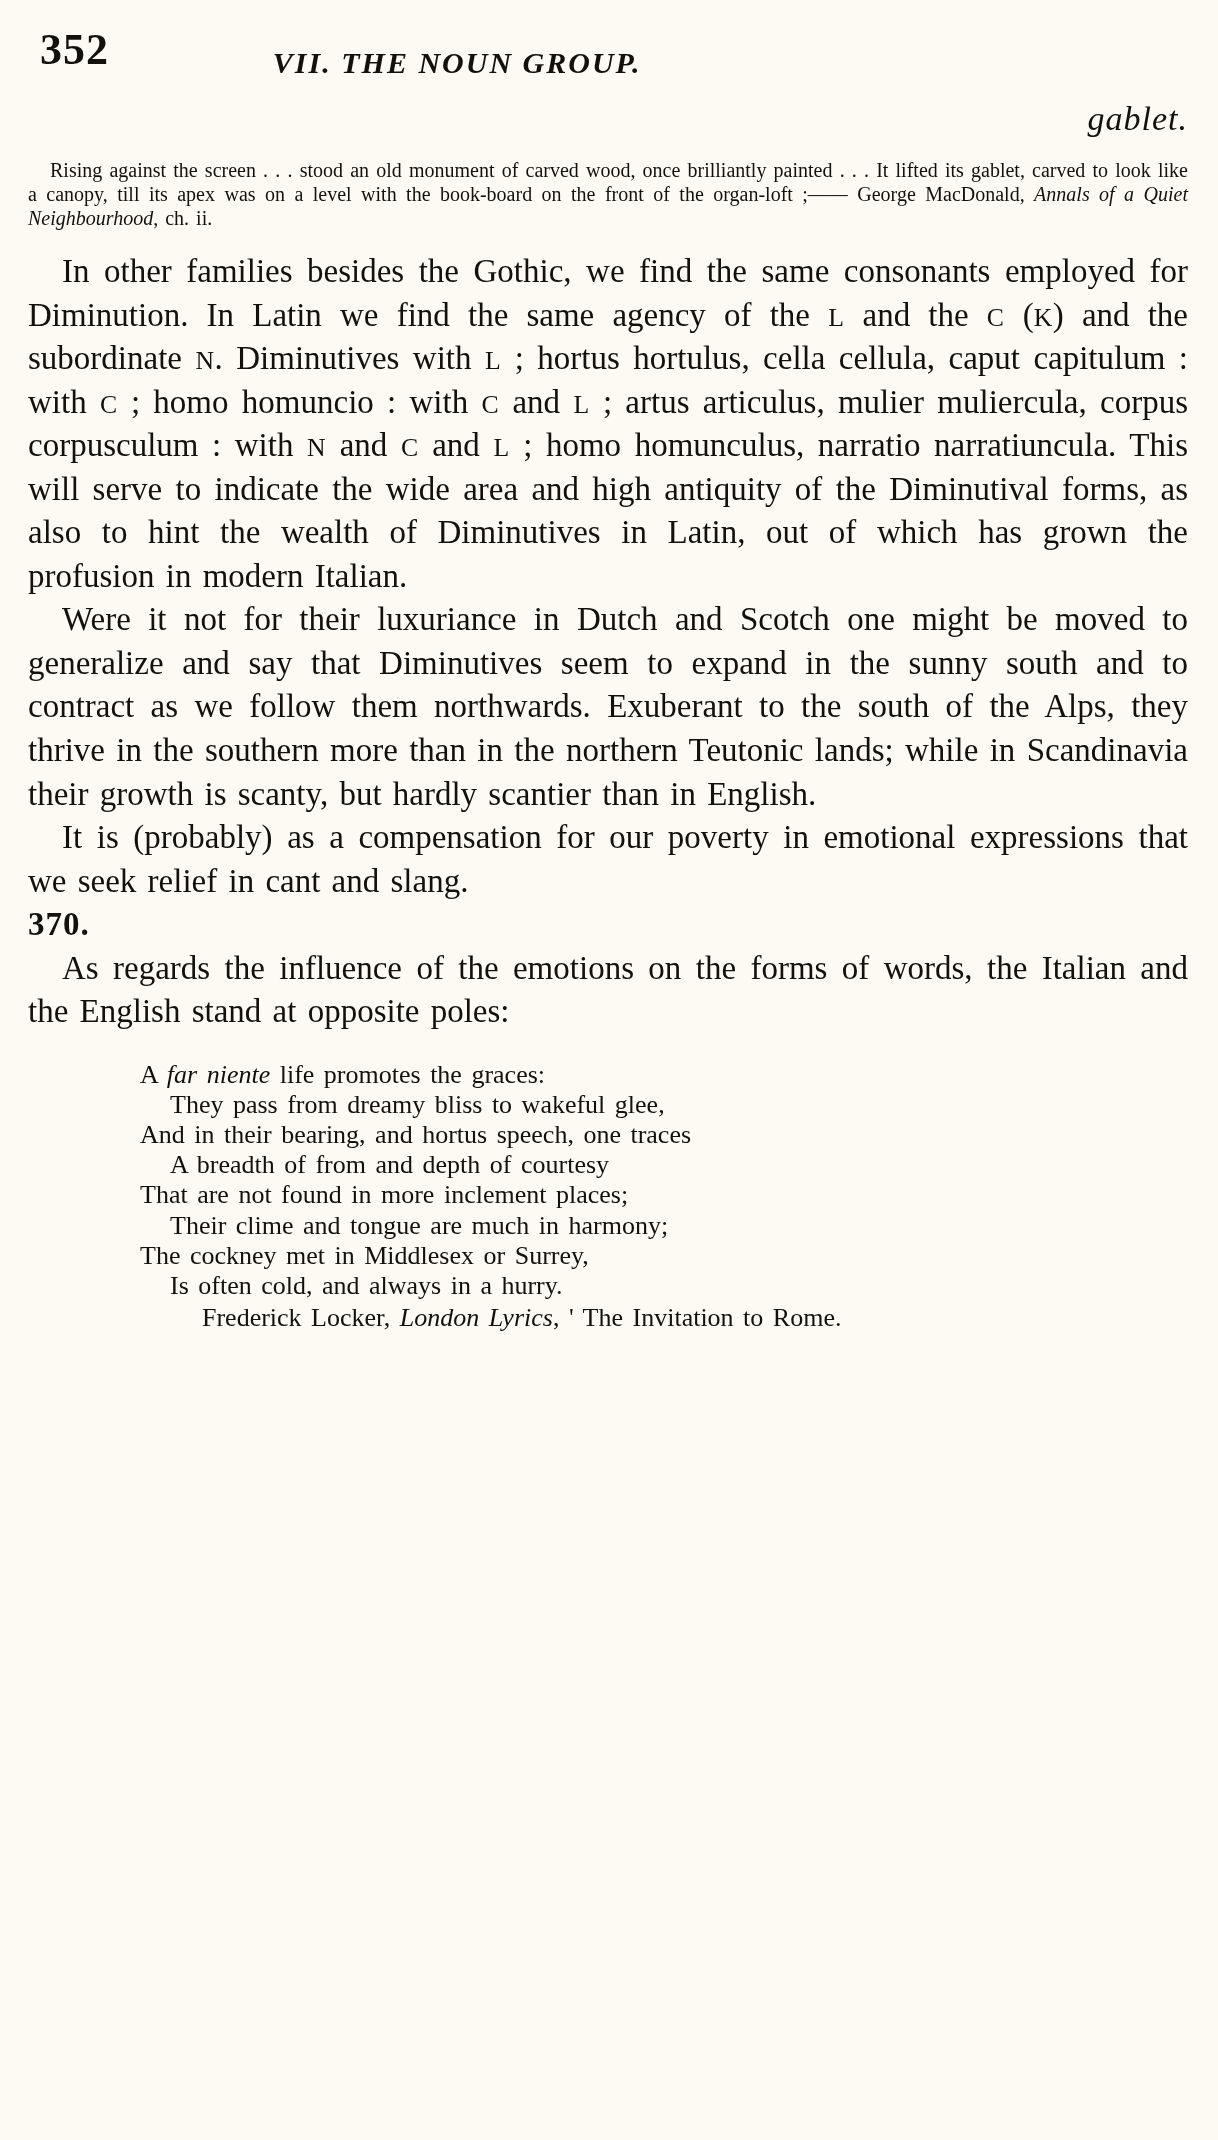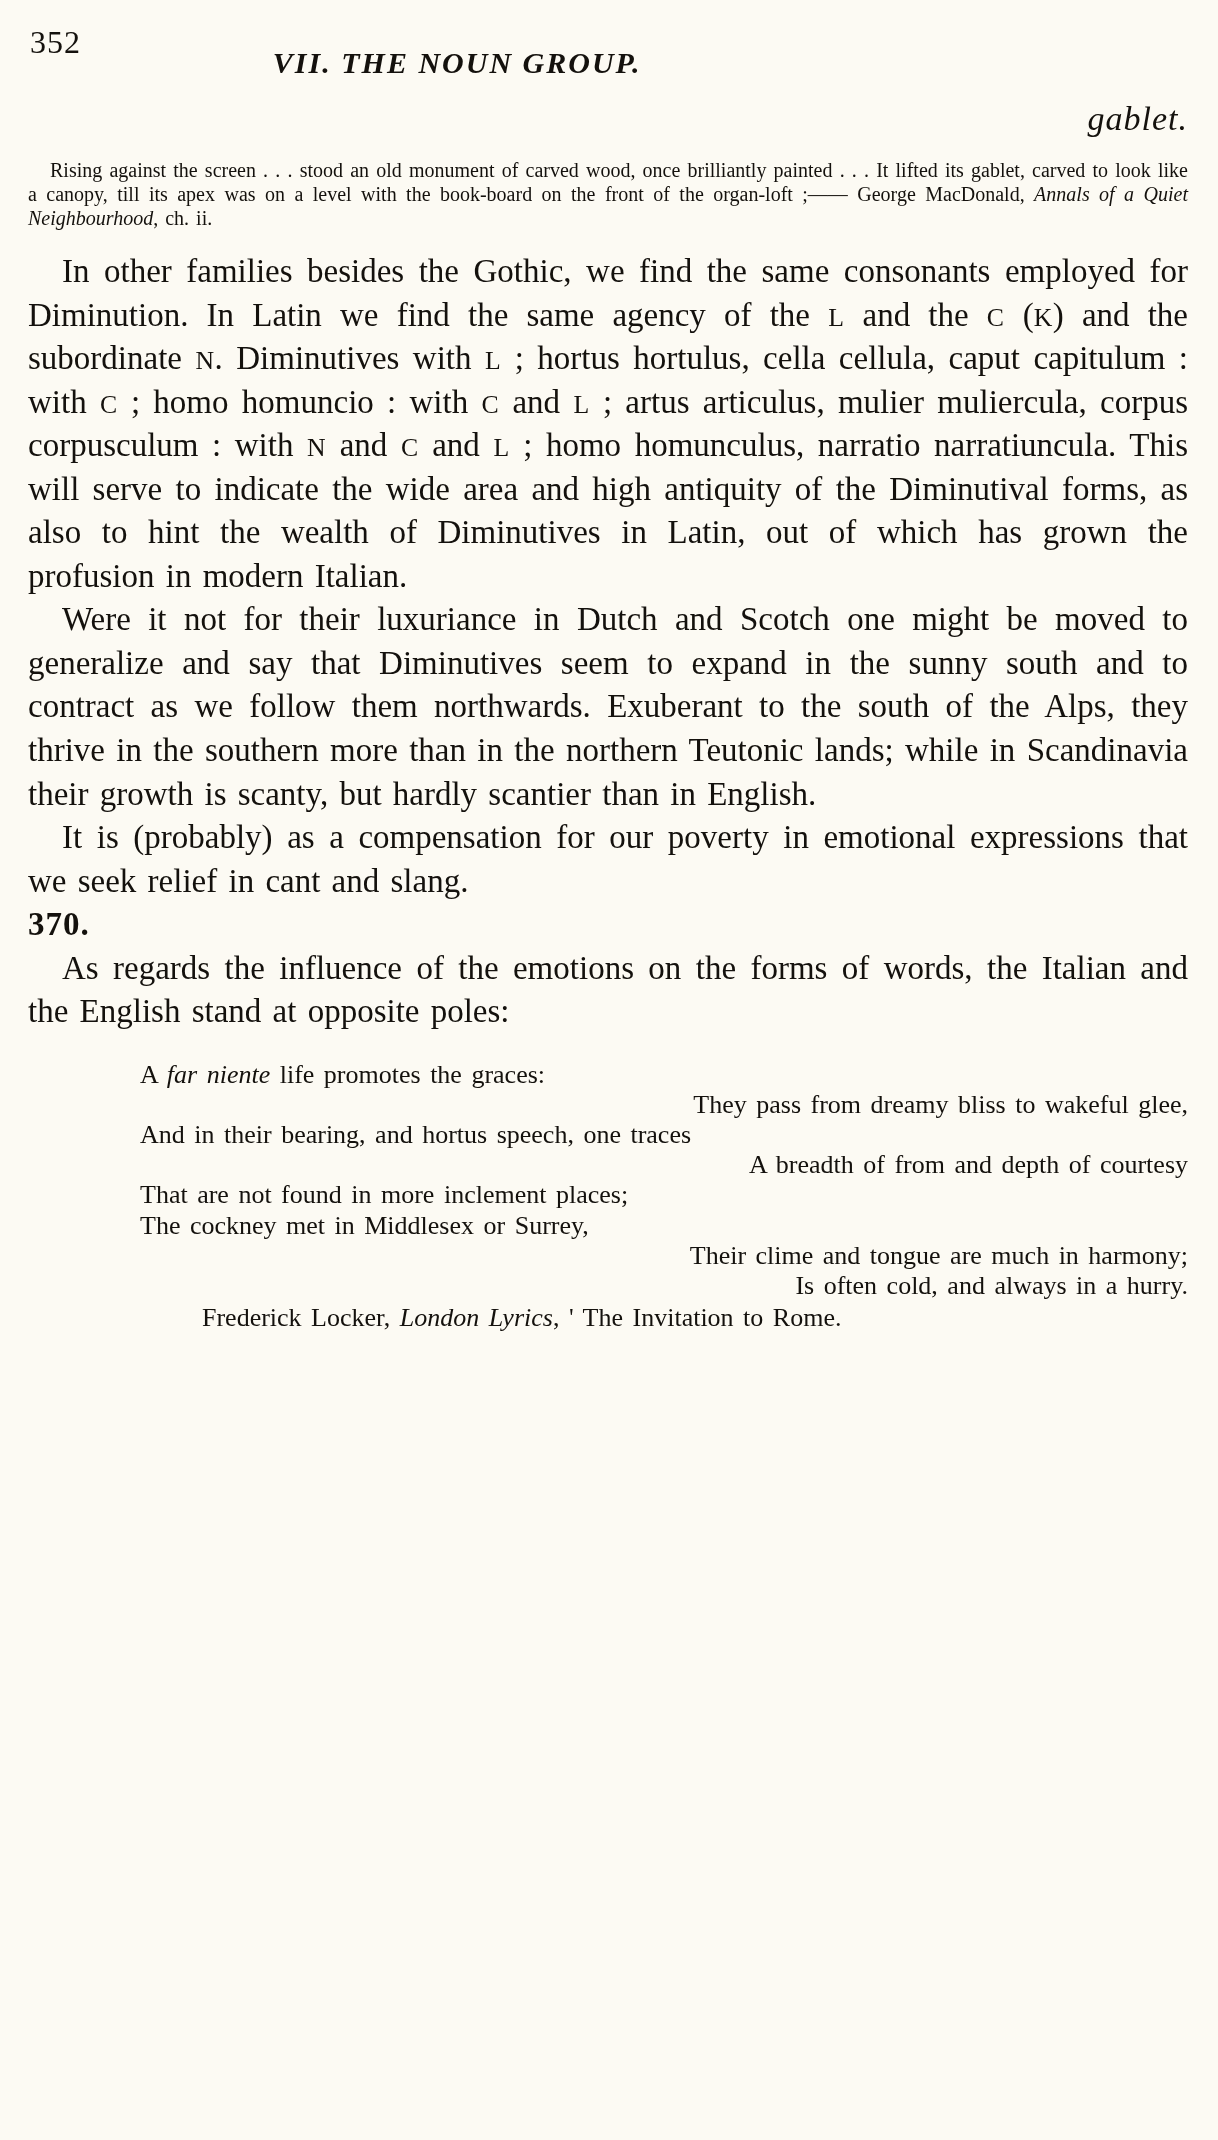--- a/index.html
+++ b/index.html
@@ -21,24 +21,25 @@
     padding: 24px 30px 0 28px;
     overflow: hidden;
   }
   .page-header {
     position: relative;
     height: 62px;
     margin-bottom: 14px;
   }
   .page-number {
     position: absolute;
-    left: 2px;
+    left: 12px;
     top: 0;
-    font-size: 32px;
+    font-size: 44px;
     letter-spacing: 1px;
+    font-weight: bold;
   }
   .running-title {
     position: absolute;
     left: 37%;
     top: 22px;
     transform: translateX(-50%);
     font-size: 30px;
     font-weight: bold;
     font-style: italic;
     letter-spacing: 2px;
@@ -83,21 +84,21 @@
     font-style: italic;
     text-align: right;
   }
   .poem {
     margin: 26px 0 0 112px;
     font-size: 26px;
     line-height: 1.16;
     word-spacing: 3px;
   }
   .poem-line { white-space: nowrap; }
-  .poem-line.ind { padding-left: 30px; text-align: right; }
+  .poem-line.ind { padding-left: 30px; }
   .poem-line.attribution { padding-left: 62px; margin-top: 2px; }
 </style>
 </head>
 <body>
 
 <div class="page">
 
   <div class="page-header">
     <span class="page-number">352</span>
     <span class="running-title">VII.  THE NOUN GROUP.</span>
@@ -116,19 +117,19 @@
   <p class="section-number">370.</p>
 
   <p class="body-para"><span>As regards the influence of the emotions on the forms of words, the Italian and the English stand at opposite poles:</span></p>
 
   <div class="poem">
     <div class="poem-line"><span>A </span><span class="italic">far niente</span><span> life promotes the graces:</span></div>
     <div class="poem-line ind"><span>They pass from dreamy bliss to wakeful glee,</span></div>
     <div class="poem-line"><span>And in their bearing, and hortus speech, one traces</span></div>
     <div class="poem-line ind"><span>A breadth of from and depth of courtesy</span></div>
     <div class="poem-line"><span>That are not found in more inclement places;</span></div>
+    <div class="poem-line ind"><span>Their clime and tongue are much in harmony;</span></div>
     <div class="poem-line"><span>The cockney met in Middlesex or Surrey,</span></div>
-    <div class="poem-line ind"><span>Their clime and tongue are much in harmony;</span></div>
     <div class="poem-line ind"><span>Is often cold, and always in a hurry.</span></div>
     <div class="poem-line attribution"><span>Frederick Locker, </span><span class="italic">London Lyrics</span><span>, ' The Invitation to Rome.</span></div>
   </div>
 
 </div>
 
 </body></html>

